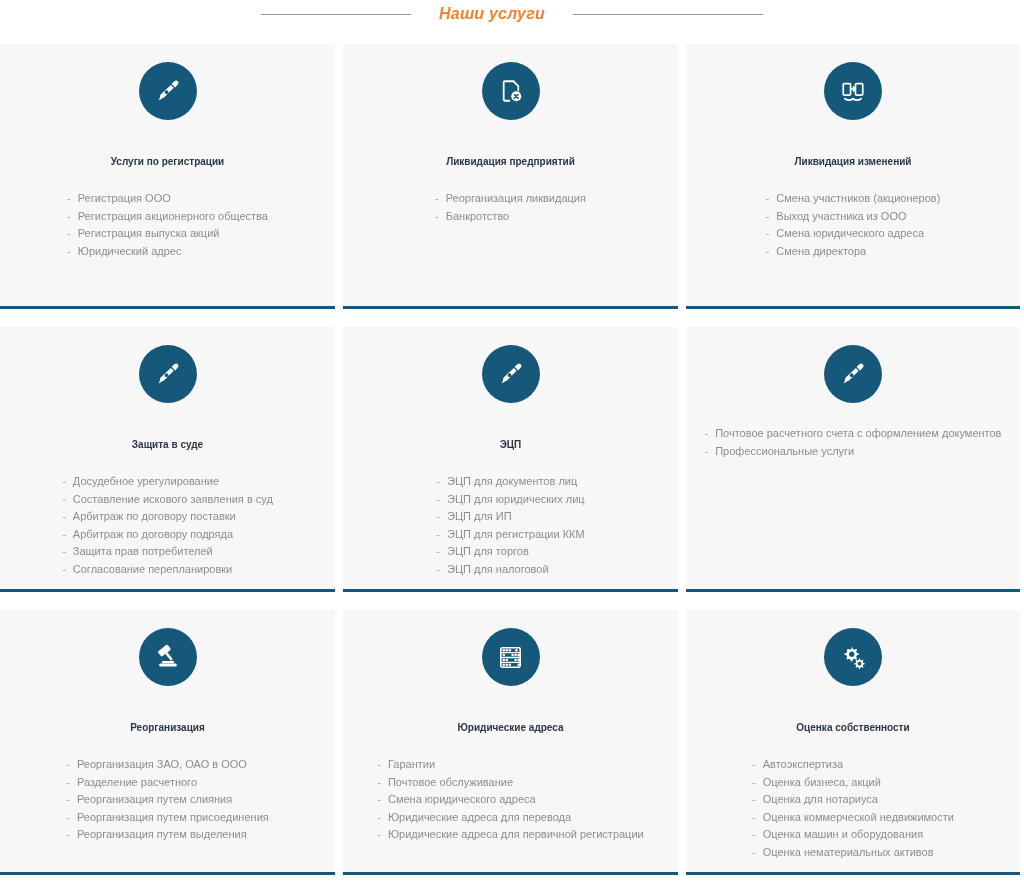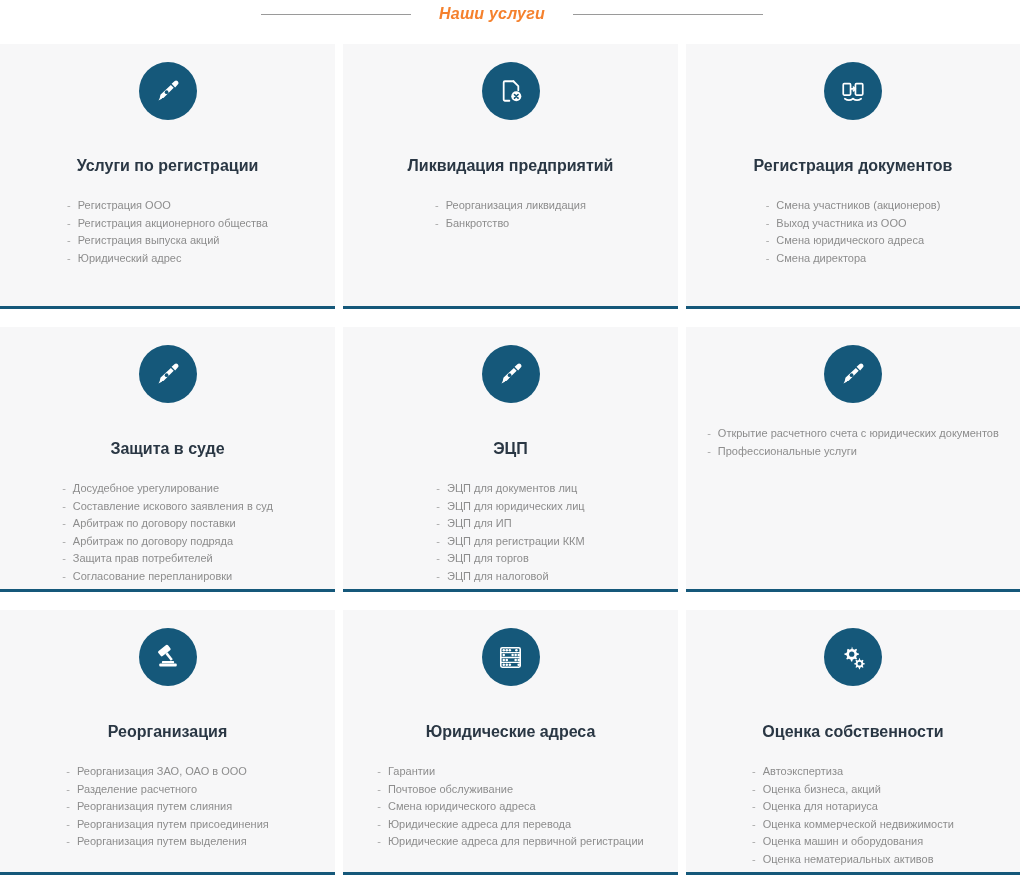--- a/index.html
+++ b/index.html
@@ -74,21 +74,21 @@
     display: flex;
     align-items: center;
     justify-content: center;
     flex: 0 0 auto;
     margin-top: 2px;
   }
   .card-icon svg { display: block; }
 
   .card-title {
     margin-top: 36px;
-    font-size: 16px;
+    font-size: 10px;
     font-weight: bold;
     color: #2a3744;
     text-align: center;
     line-height: 1.2;
     flex: 0 0 auto;
   }
 
   .card-list {
     list-style: none;
     margin: 22px 0 0 0;
@@ -174,21 +174,21 @@
       <div class="card-icon">
         <svg id="tpl-document-exchange-icon" width="26" height="26" viewBox="0 0 32 32" fill="none" stroke="#ffffff" stroke-width="2.1" stroke-linecap="round" stroke-linejoin="round" xmlns="http://www.w3.org/2000/svg">
     <rect x="4" y="7" width="9" height="14" rx="1.2"></rect>
     <rect x="19" y="7" width="9" height="14" rx="1.2"></rect>
     <path d="M13.5 13.5h5"></path>
     <path d="M16.5 11.3l2.4 2.2-2.4 2.2"></path>
     <path d="M6 25.5c3 2 7 2 10 0"></path>
     <path d="M16 25.5c3 2 7 2 10 0"></path>
   </svg>
       </div>
-      <div class="card-title">Регистрация документов</div>
+      <div class="card-title">Ликвидация изменений</div>
       <ul class="card-list">
         <li>
           <span class="dash">-</span>
           <span>Смена участников (акционеров)</span>
         </li>
         <li>
           <span class="dash">-</span>
           <span>Выход участника из ООО</span>
         </li>
         <li>
@@ -280,21 +280,21 @@
         <svg id="tpl-fountain-pen-icon" width="28" height="28" viewBox="0 0 32 32" fill="#ffffff" xmlns="http://www.w3.org/2000/svg">
     <path d="M26.9 4.6c-.9-.9-2.3-1-3.2-.1l-3.6 3.3 4.1 4.1 3.2-3.5c.8-.9.8-2.3-.1-3.2l-.4-.6z"></path>
     <path d="M19.3 9.1 7.9 19.8c-.4.4-.7.9-.8 1.5l-.6 3.4 3.4-.6c.6-.1 1.1-.4 1.5-.8L22.5 12.3l-3.2-3.2z"></path>
     <path d="M7.5 22.6 5.1 26.9l4.3-2.4-1.9-1.9z"></path>
     <circle cx="14.4" cy="17.3" r="2.1" fill="#15587a"></circle>
   </svg>
       </div>
       <ul class="card-list">
         <li>
           <span class="dash">-</span>
-          <span>Открытие расчетного счета с юридических документов</span>
+          <span>Почтовое расчетного счета с оформлением документов</span>
         </li>
         <li>
           <span class="dash">-</span>
           <span>Профессиональные услуги</span>
         </li>
       </ul>
     </div>
     <div class="service-card">
       <div class="card-icon">
         <svg id="tpl-gavel-icon" width="28" height="28" viewBox="0 0 32 32" fill="#ffffff" xmlns="http://www.w3.org/2000/svg">

